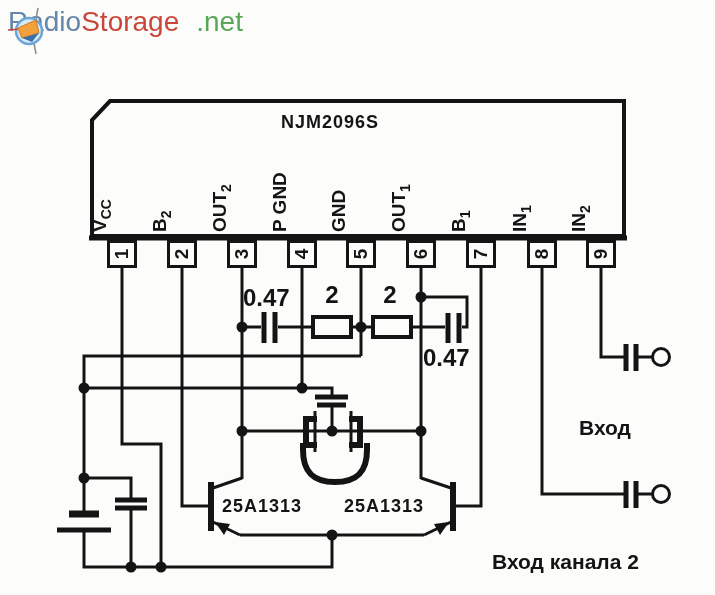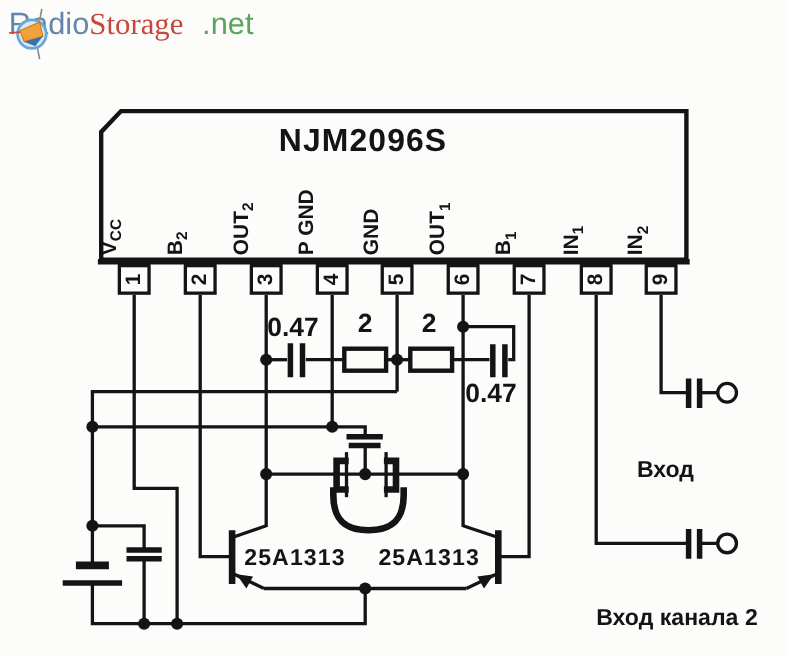--- a/index.html
+++ b/index.html
@@ -3,34 +3,34 @@
 <meta charset="utf-8">
 <style>
   html,body{margin:0;padding:0;}
   #screen{position:relative;width:715px;height:595px;background:#fcfcfa;overflow:hidden;
           font-family:"Liberation Sans",sans-serif;color:#141414;}
   svg{position:absolute;left:0;top:0;}
   .txt{position:absolute;white-space:nowrap;color:#141414;font-weight:bold;}
   
   .logo{position:absolute;left:8px;top:6px;display:flex;align-items:center;gap:2px;}
   .logo-text{font-size:28px;letter-spacing:0px;}
-  .lr{color:#6486aa;} .ls{color:#c8473c;font-family:Liberation Serif, serif;} .ln{color:#58a758;margin-left:17px;}
+  .lr{color:#6486aa;} .ls{color:#c8473c;} .ln{color:#58a758;margin-left:17px;}
   
   .ic-title{left:230px;top:112px;width:200px;text-align:center;
-            font-size:29px;font-weight:bold;letter-spacing:1px;}
+            font-size:18px;font-weight:bold;letter-spacing:1px;}
   .pin-label{position:absolute;top:210px;height:22px;line-height:22px;
              transform:rotate(-90deg);transform-origin:left bottom;
              font-size:19px;font-weight:bold;white-space:nowrap;}
   .pin-label sub{font-size:14px;font-weight:bold;}
   .pin-box{position:absolute;top:240px;width:30px;height:28px;box-sizing:border-box;
            border:3px solid #141414;background:#fcfcfa;
            display:flex;align-items:center;justify-content:center;}
   .pin-num{display:block;transform:rotate(-90deg);font-size:19px;font-weight:bold;}
   .val{font-size:24px;}
-  .tr-label{font-size:21px;letter-spacing:1px;}
+  .tr-label{font-size:18px;letter-spacing:1px;}
   .ru{font-size:21px;margin-top:43px;}
 </style>
 </head>
 <body>
 
 <div id="screen">
 
   <svg width="715" height="595" viewBox="0 0 715 595">
 
     <g>
@@ -176,15 +176,15 @@
 
   <div class="txt val" style="left:243px;top:284px">0.47</div>
   <div class="txt val" style="left:322px;top:281px;width:20px;text-align:center">2</div>
   <div class="txt val" style="left:380px;top:281px;width:20px;text-align:center">2</div>
   <div class="txt val" style="left:423px;top:344px">0.47</div>
 
   <div class="txt tr-label" style="left:222px;top:496px">25A1313</div>
   <div class="txt tr-label" style="left:344px;top:496px">25A1313</div>
 
   <div class="txt ru" style="left:579px;top:373px">Вход</div>
-  <div class="txt ru" style="left:542px;top:507px">Вход канала 2</div>
+  <div class="txt ru" style="left:492px;top:507px">Вход канала 2</div>
 
 </div>
 
 </body></html>

